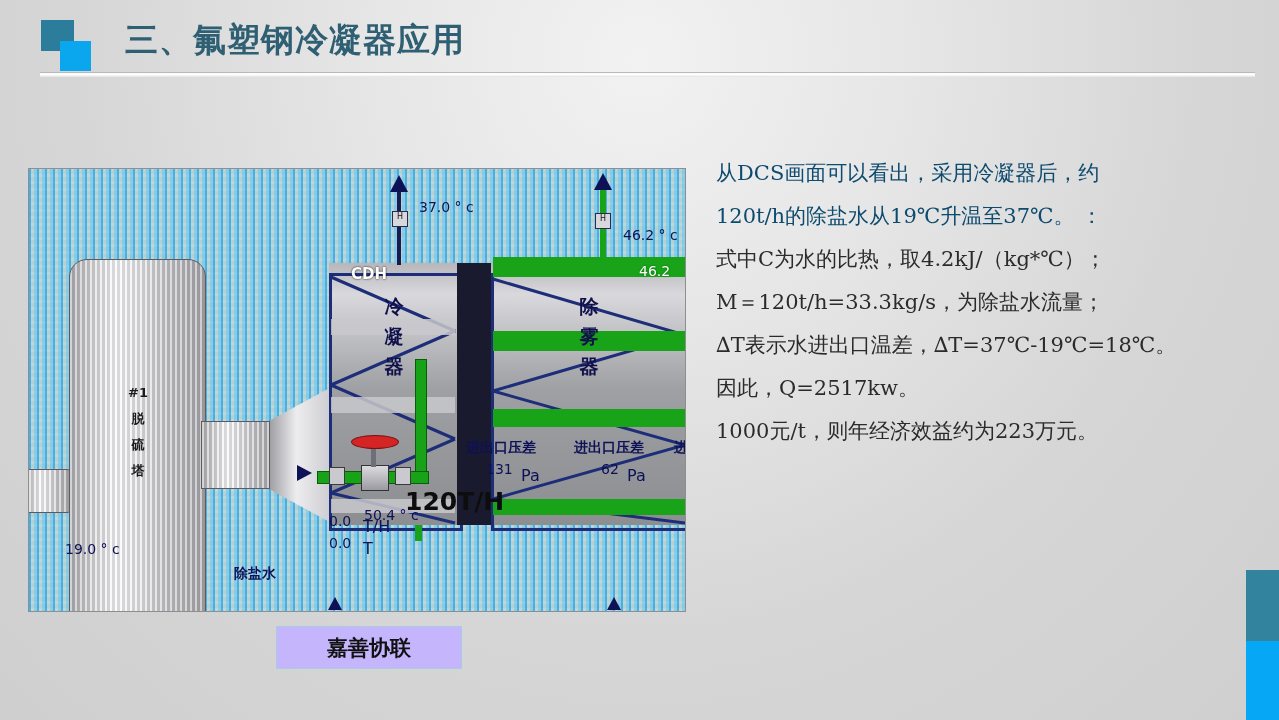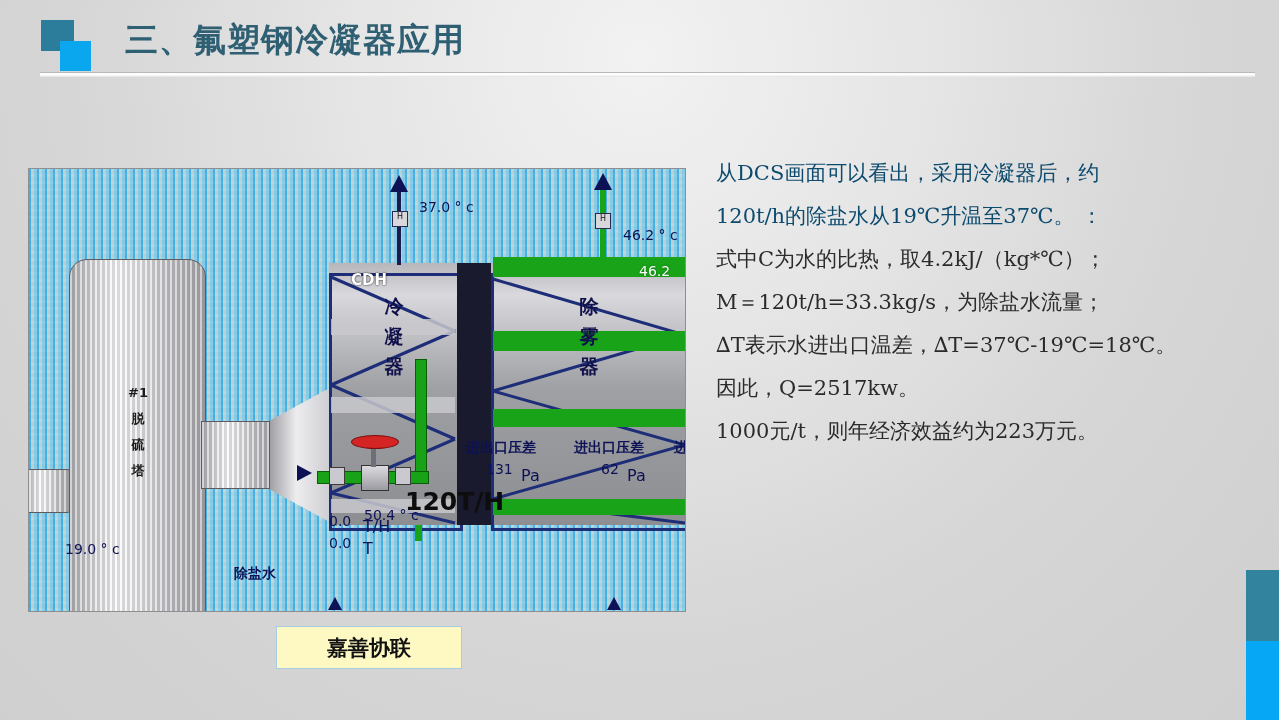--- a/index.html
+++ b/index.html
@@ -121,26 +121,26 @@
   #valve-hand{position:absolute;left:322px;top:266px;width:46px;height:12px;
     background:#d42424;border-radius:50%;border:1px solid #7a1010;}
   #valve-pipe{position:absolute;left:288px;top:302px;width:110px;height:11px;background:#17a217;border:1px solid #0a5c0a;}
   #valve-ell-v{position:absolute;left:386px;top:190px;width:10px;height:120px;background:#17a217;border:1px solid #0a5c0a;}
   .flange{position:absolute;width:14px;height:16px;background:#c9c9cf;border:1px solid #3a3a3a;}
   #arrow-in{position:absolute;left:268px;top:296px;width:0;height:0;
     border-top:8px solid transparent;border-bottom:8px solid transparent;border-left:15px solid #0d1155;}
 
   
   #cdh{position:absolute;left:322px;top:96px;color:#ffffff;font-size:15px;font-weight:bold;
-    text-shadow:0 0 2px #000;margin-top:6px;}
+    text-shadow:0 0 2px #000;}
 
   
   #caption{
     position:absolute;left:276px;top:626px;width:184px;height:41px;
-    background:#fef9c3;border:1px solid #a8cde2;
+    background:#c4b5fd;border:1px solid #a8cde2;
     color:#111;font-size:21px;font-weight:bold;
     display:flex;align-items:center;justify-content:center;
     font-family:"DejaVu Sans","Liberation Sans",sans-serif;
   }
 
   
   #body-text{
     position:absolute;left:716px;top:152px;width:515px;
     font-family:"DejaVu Serif","Liberation Serif",serif;
     font-size:21px;line-height:43px;color:#2b2b2b;

